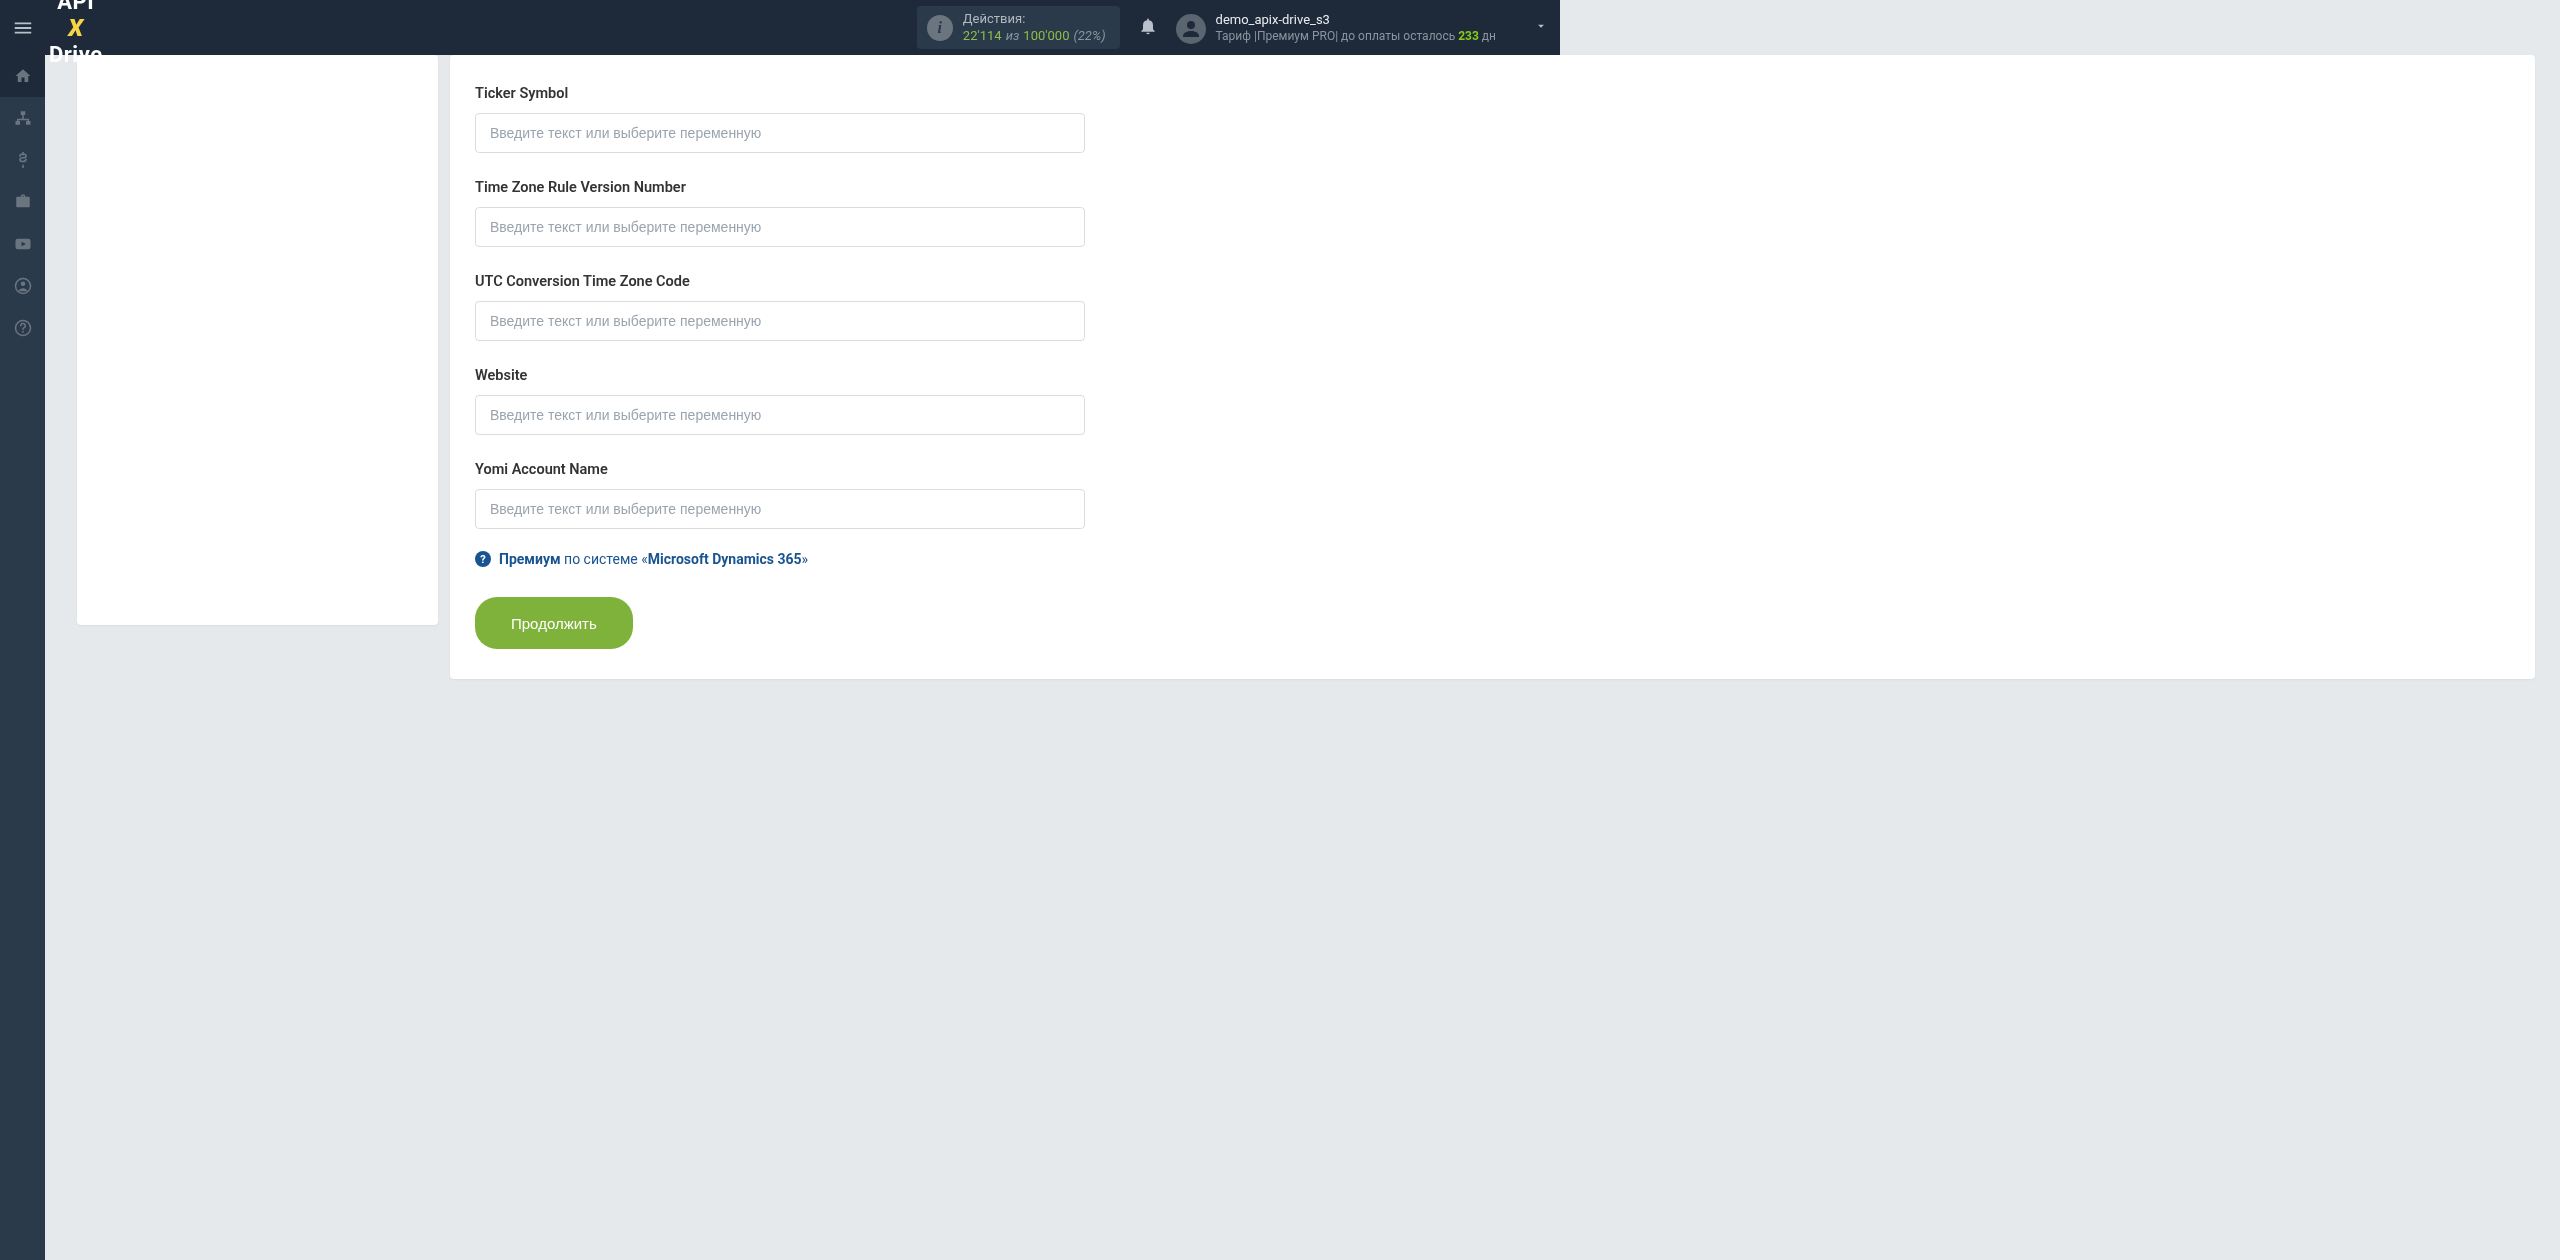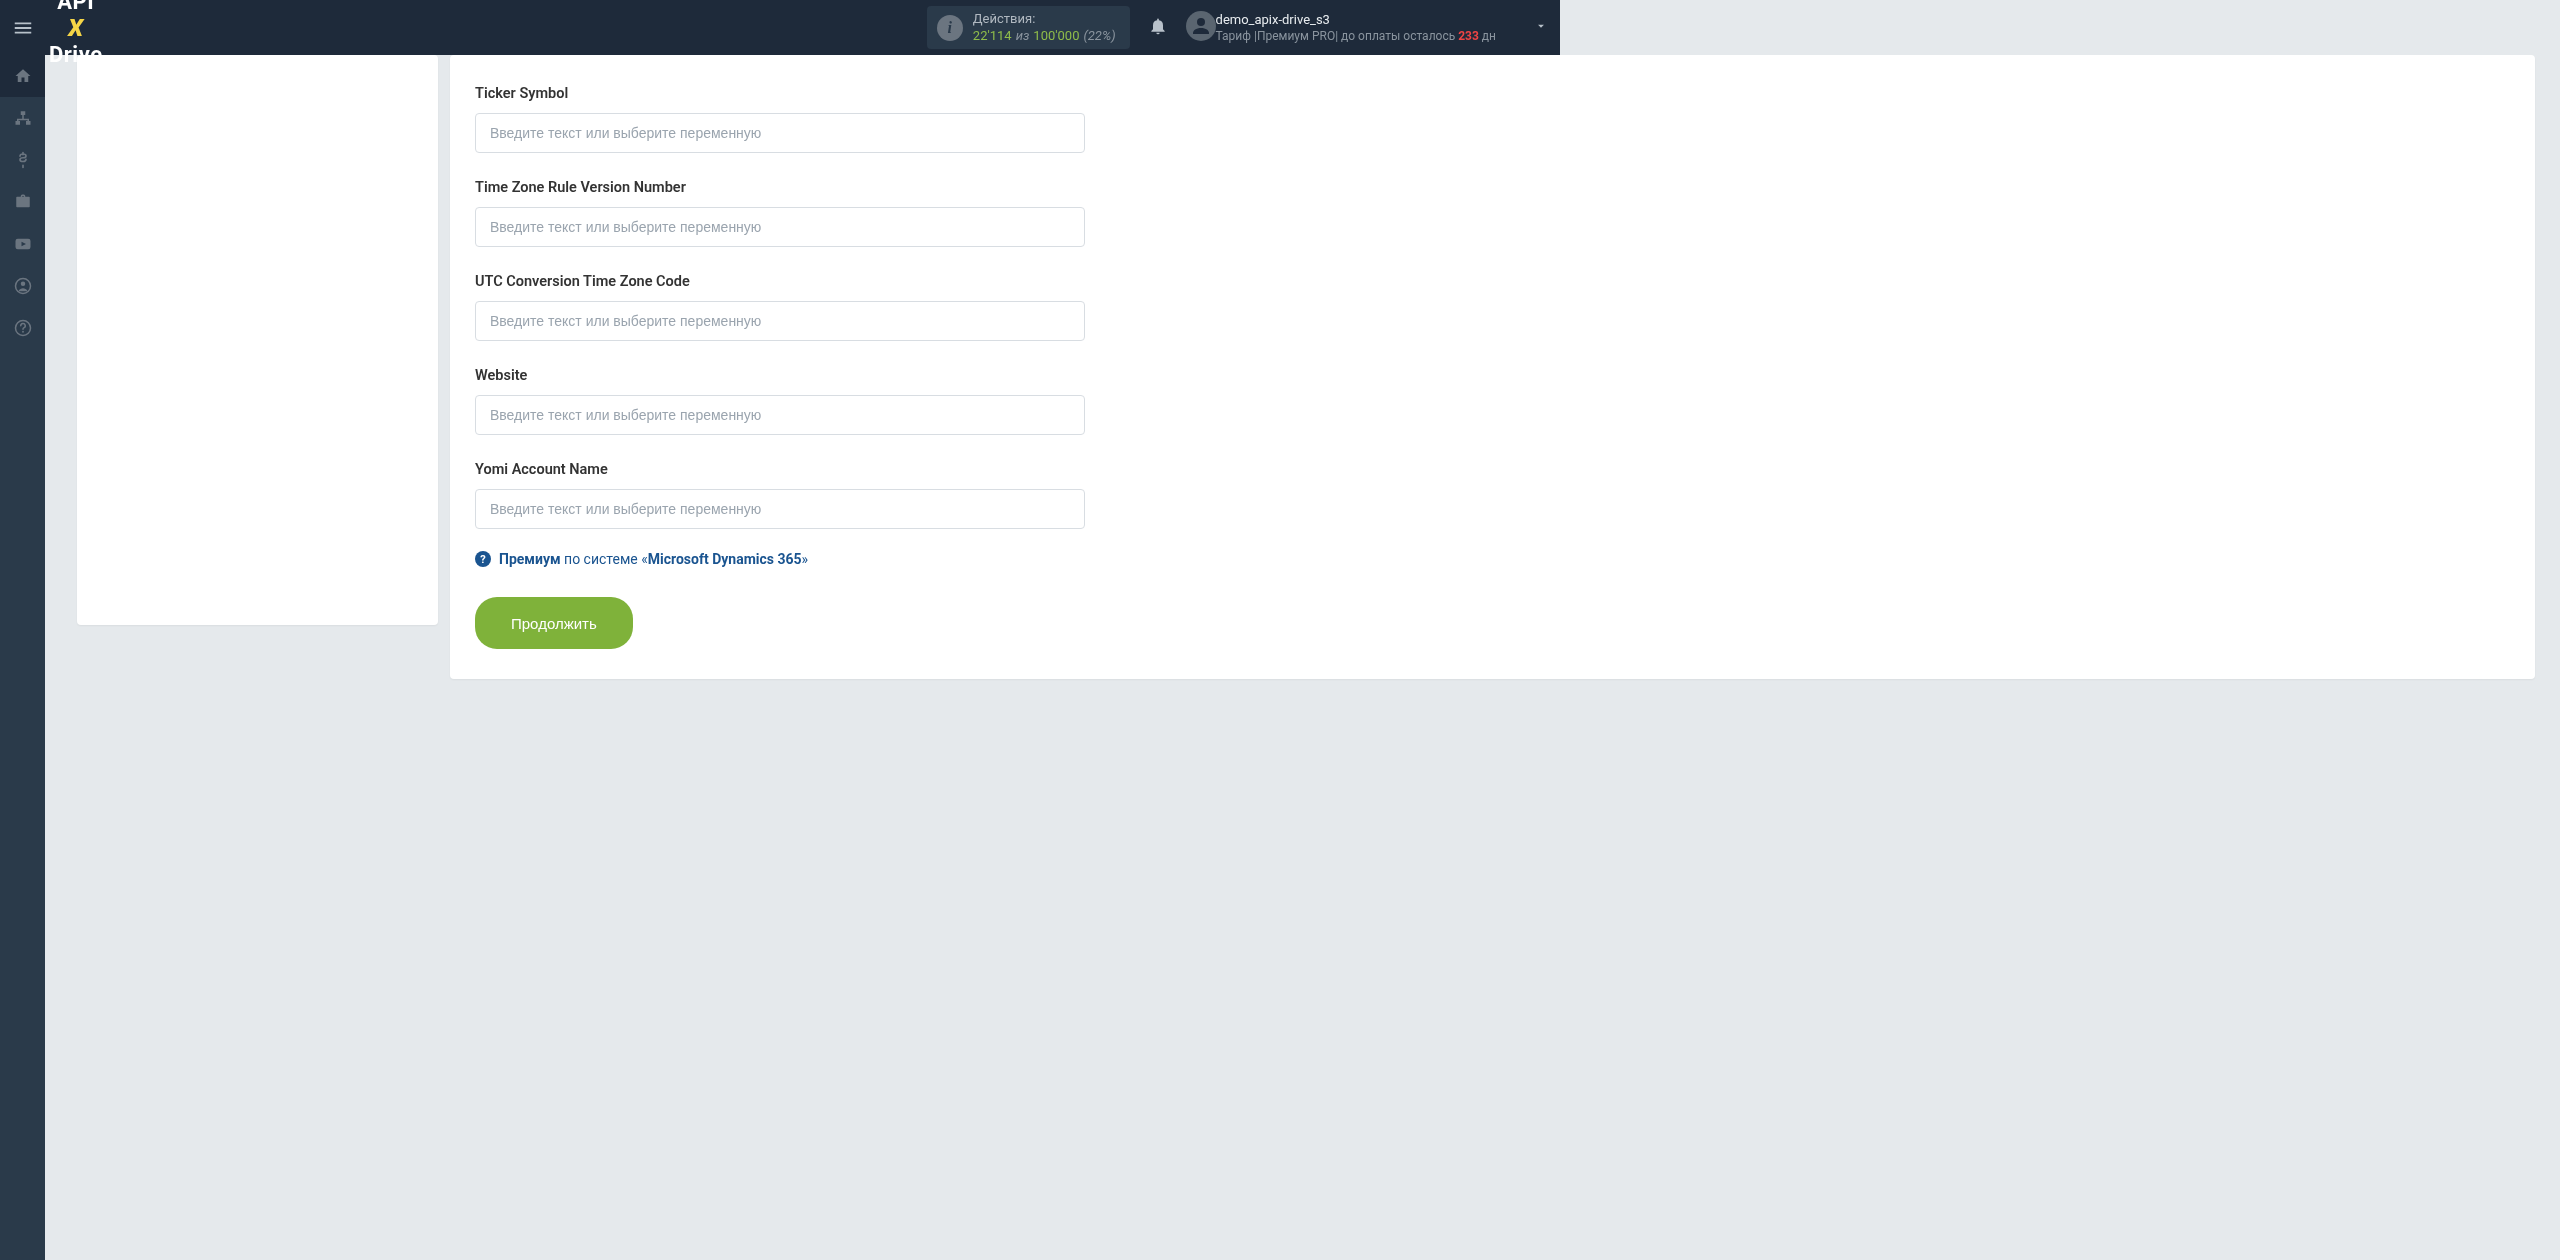--- a/index.html
+++ b/index.html
@@ -110,21 +110,22 @@
       cursor: pointer;
     }
     .bell-icon svg {
       width: 20px;
       height: 20px;
       fill: #b8c1ca;
     }
     
     .user-section {
       display: flex;
-      align-items: flex-start;
+      align-items: flex-end;
+      gap: 10px;
       cursor: pointer;
     }
     .avatar {
       width: 30px;
       height: 30px;
       background: #5a6570;
       border-radius: 50%;
       display: flex;
       align-items: center;
       justify-content: center;
@@ -133,21 +134,21 @@
       width: 24px;
       height: 24px;
       fill: #1e2a3a;
     }
     .user-text {
       font-size: 13px;
       line-height: 1.35;
     }
     .user-name { color: #e8ecef; }
     .user-tariff { color: #8a949e; font-size: 12px; }
-    .user-tariff b { color: #ef4444; }
+    .user-tariff b { color: #84cc16; }
     
     .dropdown-chevron {
       margin-left: 20px;
       cursor: pointer;
     }
     .dropdown-chevron svg {
       width: 14px;
       height: 14px;
       fill: #b8c1ca;
     }

